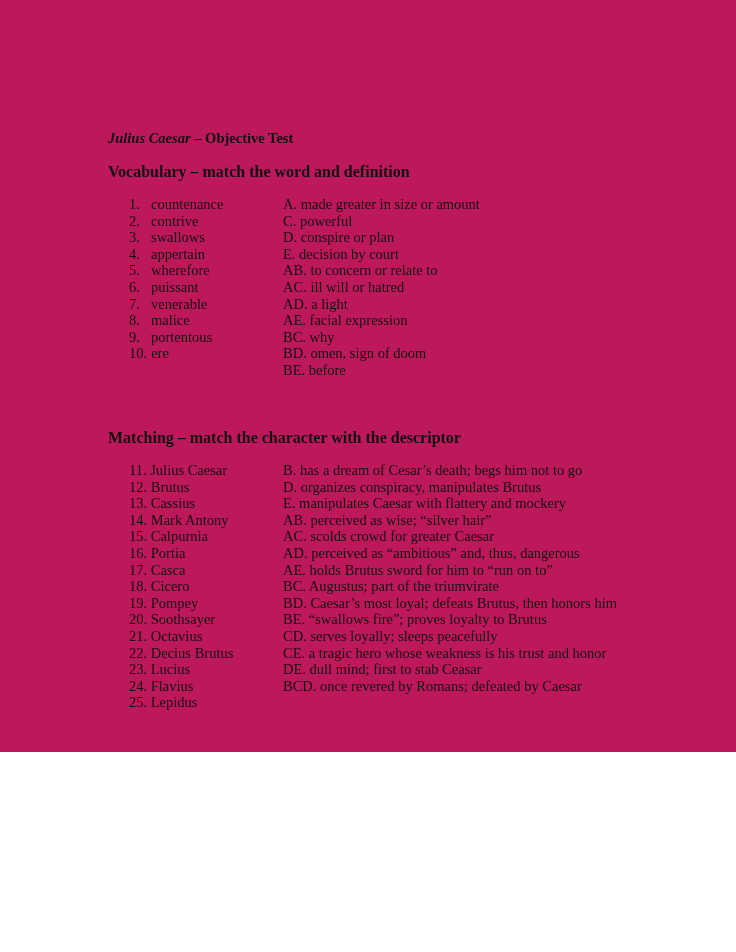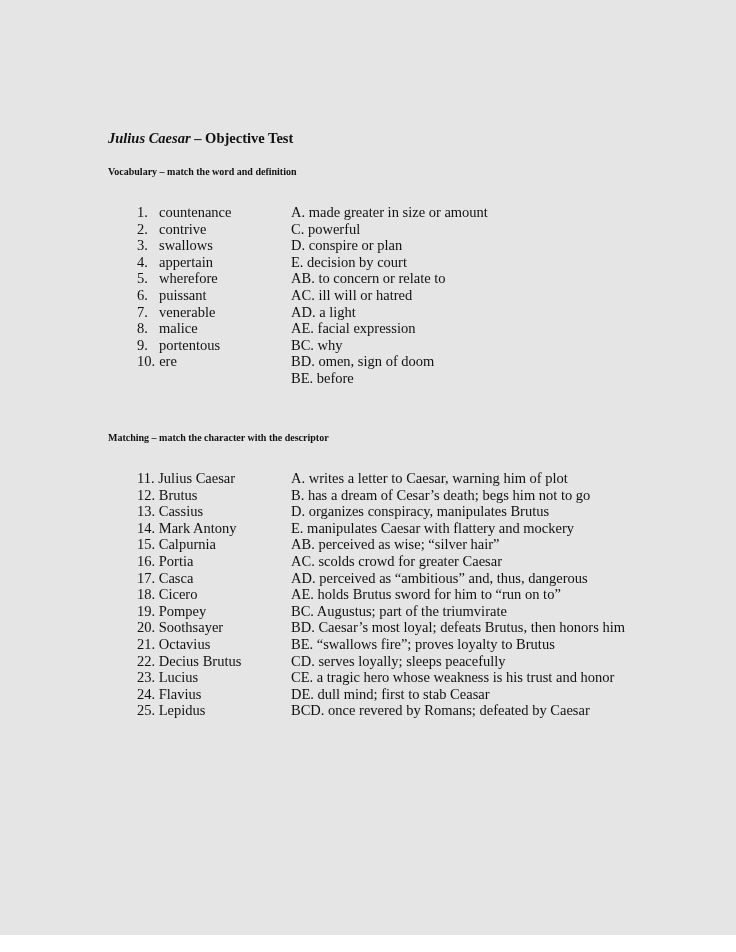--- a/index.html
+++ b/index.html
@@ -11,48 +11,48 @@
       width: 736px;
       height: 952px;
       position: relative;
       overflow: hidden;
       font-family: "Liberation Serif", serif;
       color: #111111;
     }
     .page {
       position: absolute;
       left: 0; top: 0;
-      width: 736px; height: 935px;
-      background: #e5e5e5;
+      width: 736px; height: 752px;
+      background: #be185d;
     }
     .doc-title {
       position: absolute;
       left: 108px;
       top: 129px;
       font-size: 14.5px;
       font-weight: bold;
       line-height: 18px;
       white-space: nowrap;
     }
     .doc-title .italic { font-style: italic; }
     .section-heading {
       position: absolute;
       left: 108px;
-      font-size: 10px;
+      font-size: 16px;
       font-weight: bold;
       line-height: 18px;
       white-space: nowrap;
     }
     #vocab-heading { top: 163px; }
     #matching-heading { top: 429px; }
 
     .list {
       position: absolute;
       left: 129px;
-      margin: 8px;
+      margin: 0;
       padding: 0;
       list-style: none;
       font-size: 14.5px;
       line-height: 16.6px;
     }
     .list li {
       height: 16.6px;
       white-space: nowrap;
       position: relative;
     }
@@ -119,21 +119,20 @@
     <li>19. Pompey</li>
     <li>20. Soothsayer</li>
     <li>21. Octavius</li>
     <li>22. Decius Brutus</li>
     <li>23. Lucius</li>
     <li>24. Flavius</li>
     <li>25. Lepidus</li>
   </ul>
 
   <ul id="char-descs" class="list">
-    <li>A. writes a letter to Caesar, warning him of plot</li>
     <li>B. has a dream of Cesar’s death; begs him not to go</li>
     <li>D. organizes conspiracy, manipulates Brutus</li>
     <li>E. manipulates Caesar with flattery and mockery</li>
     <li>AB. perceived as wise; “silver hair”</li>
     <li>AC. scolds crowd for greater Caesar</li>
     <li>AD. perceived as “ambitious” and, thus, dangerous</li>
     <li>AE. holds Brutus sword for him to “run on to”</li>
     <li>BC. Augustus; part of the triumvirate</li>
     <li>BD. Caesar’s most loyal; defeats Brutus, then honors him</li>
     <li>BE. “swallows fire”; proves loyalty to Brutus</li>

